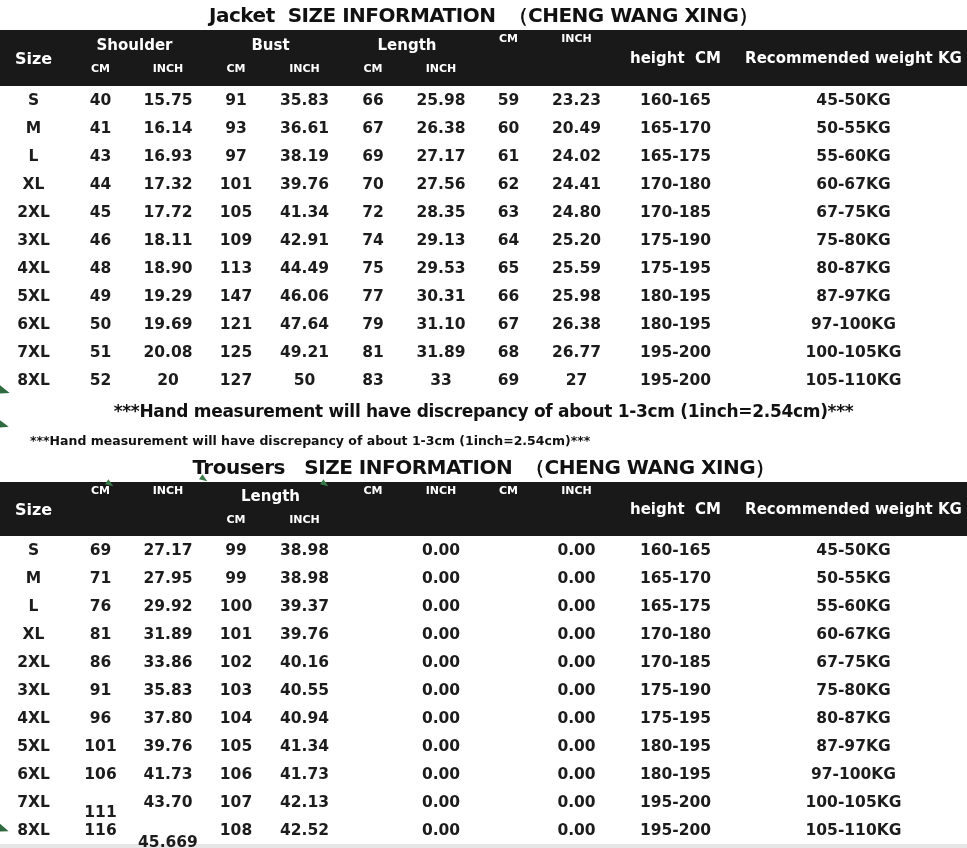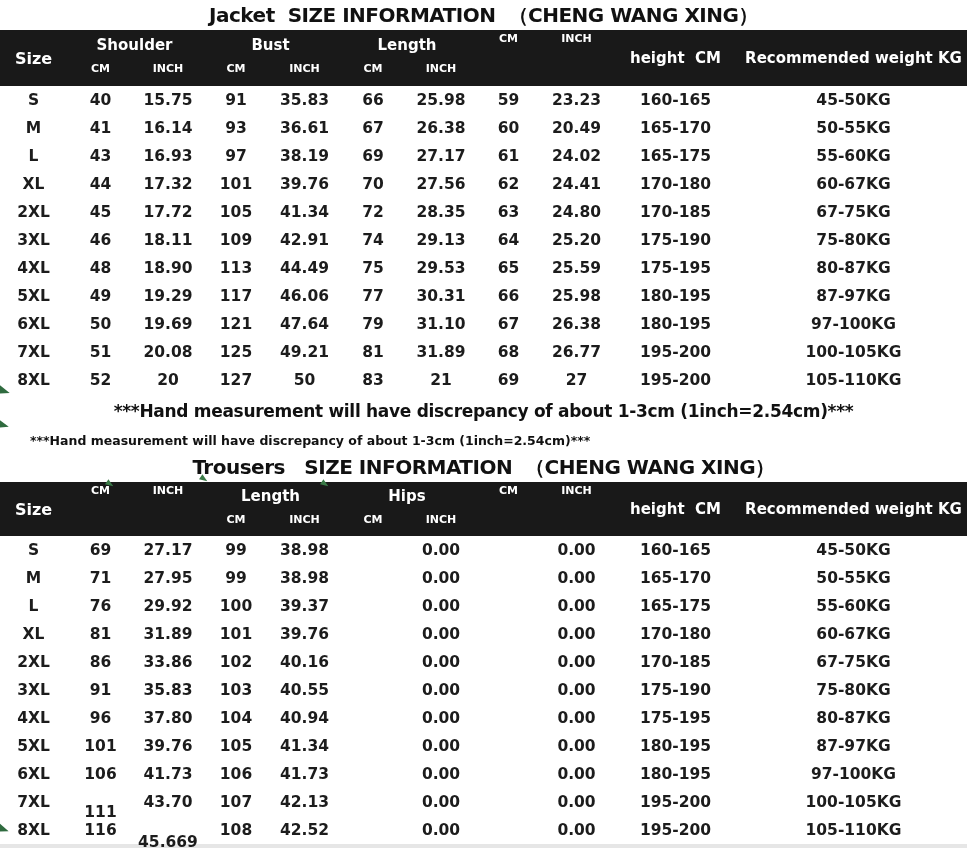--- a/index.html
+++ b/index.html
@@ -181,21 +181,21 @@
         <div class="cell" style="width: 68px;">29.53</div>
         <div class="cell" style="width: 67px;">65</div>
         <div class="cell" style="width: 69px;">25.59</div>
         <div class="cell" style="width: 129px;">175-195</div>
         <div class="cell" style="width: 227px;">80-87KG</div>
       </div>
       <div class="trow">
         <div class="cell" style="width: 67px;">5XL</div>
         <div class="cell" style="width: 67px;">49</div>
         <div class="cell" style="width: 68px;">19.29</div>
-        <div class="cell" style="width: 68px;">117</div>
+        <div class="cell" style="width: 68px;">147</div>
         <div class="cell" style="width: 69px;">46.06</div>
         <div class="cell" style="width: 68px;">77</div>
         <div class="cell" style="width: 68px;">30.31</div>
         <div class="cell" style="width: 67px;">66</div>
         <div class="cell" style="width: 69px;">25.98</div>
         <div class="cell" style="width: 129px;">180-195</div>
         <div class="cell" style="width: 227px;">87-97KG</div>
       </div>
       <div class="trow">
         <div class="cell" style="width: 67px;">6XL</div>
@@ -223,21 +223,21 @@
         <div class="cell" style="width: 129px;">195-200</div>
         <div class="cell" style="width: 227px;">100-105KG</div>
       </div>
       <div class="trow">
         <div class="cell" style="width: 67px;">8XL</div>
         <div class="cell" style="width: 67px;">52</div>
         <div class="cell" style="width: 68px;">20</div>
         <div class="cell" style="width: 68px;">127</div>
         <div class="cell" style="width: 69px;">50</div>
         <div class="cell" style="width: 68px;">83</div>
-        <div class="cell" style="width: 68px;">21</div>
+        <div class="cell" style="width: 68px;">33</div>
         <div class="cell" style="width: 67px;">69</div>
         <div class="cell" style="width: 69px;">27</div>
         <div class="cell" style="width: 129px;">195-200</div>
         <div class="cell" style="width: 227px;">105-110KG</div>
       </div>
     </div>
   </div>
 
 <div class="notice-big">***Hand measurement will have discrepancy of about 1-3cm (1inch=2.54cm)***</div>
 <div class="notice-small">***Hand measurement will have discrepancy of about 1-3cm (1inch=2.54cm)***</div>
@@ -254,21 +254,20 @@
         </div>
       </div>
       <div class="group" style="width: 137px;">
         <div class="glabel">Length</div>
         <div class="subrow">
           <div class="cell" style="width: 68px;">CM</div>
           <div class="cell" style="width: 69px;">INCH</div>
         </div>
       </div>
       <div class="group" style="width: 136px;">
-        <div class="glabel">Hips</div>
         <div class="subrow">
           <div class="cell" style="width: 68px;">CM</div>
           <div class="cell" style="width: 68px;">INCH</div>
         </div>
       </div>
       <div class="group" style="width: 136px;">
         <div class="subrow">
           <div class="cell" style="width: 67px;">CM</div>
           <div class="cell" style="width: 69px;">INCH</div>
         </div>

